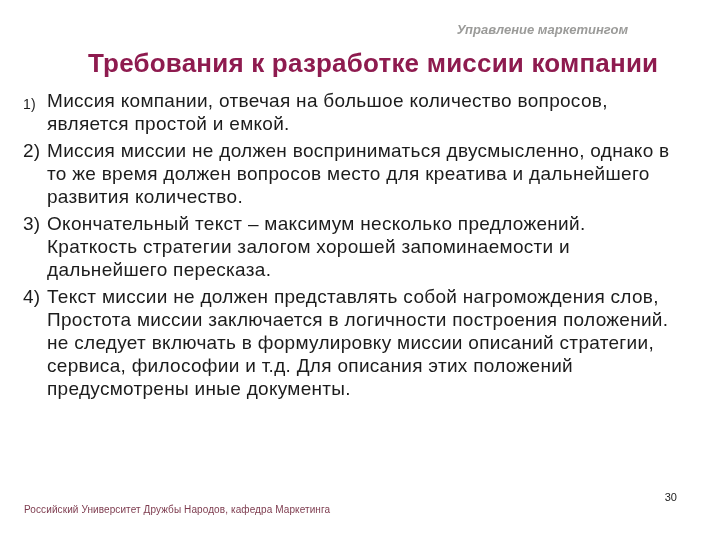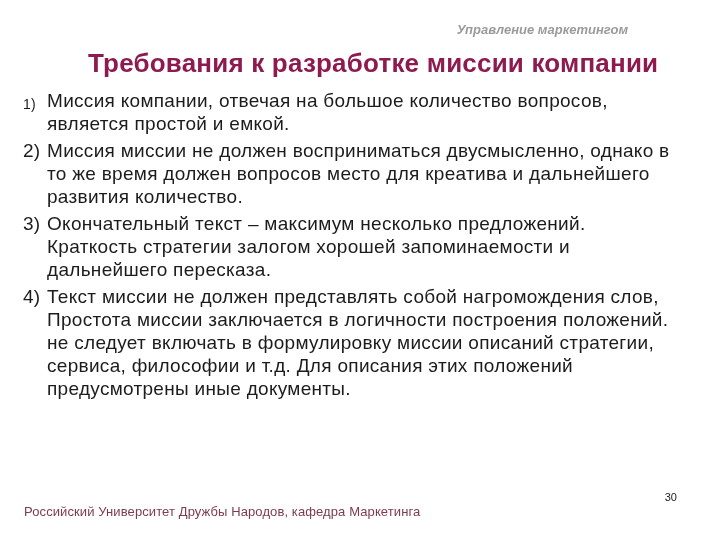--- a/index.html
+++ b/index.html
@@ -55,21 +55,21 @@
   .item .num-small {
     font-size: 14px;
     top: 4px;
   }
   .ln { white-space: nowrap; }
   .em-italic { }
   .footer-credit {
     position: absolute;
     left: 24px;
     top: 504px;
-    font-size: 13px;
+    font-size: 10px;
     letter-spacing: 0.1px;
     color: #7e3c4f;
     white-space: nowrap;
   }
   .page-number {
     position: absolute;
     top: 491px;
     right: 43px;
     font-size: 11px;
     color: #222222;

